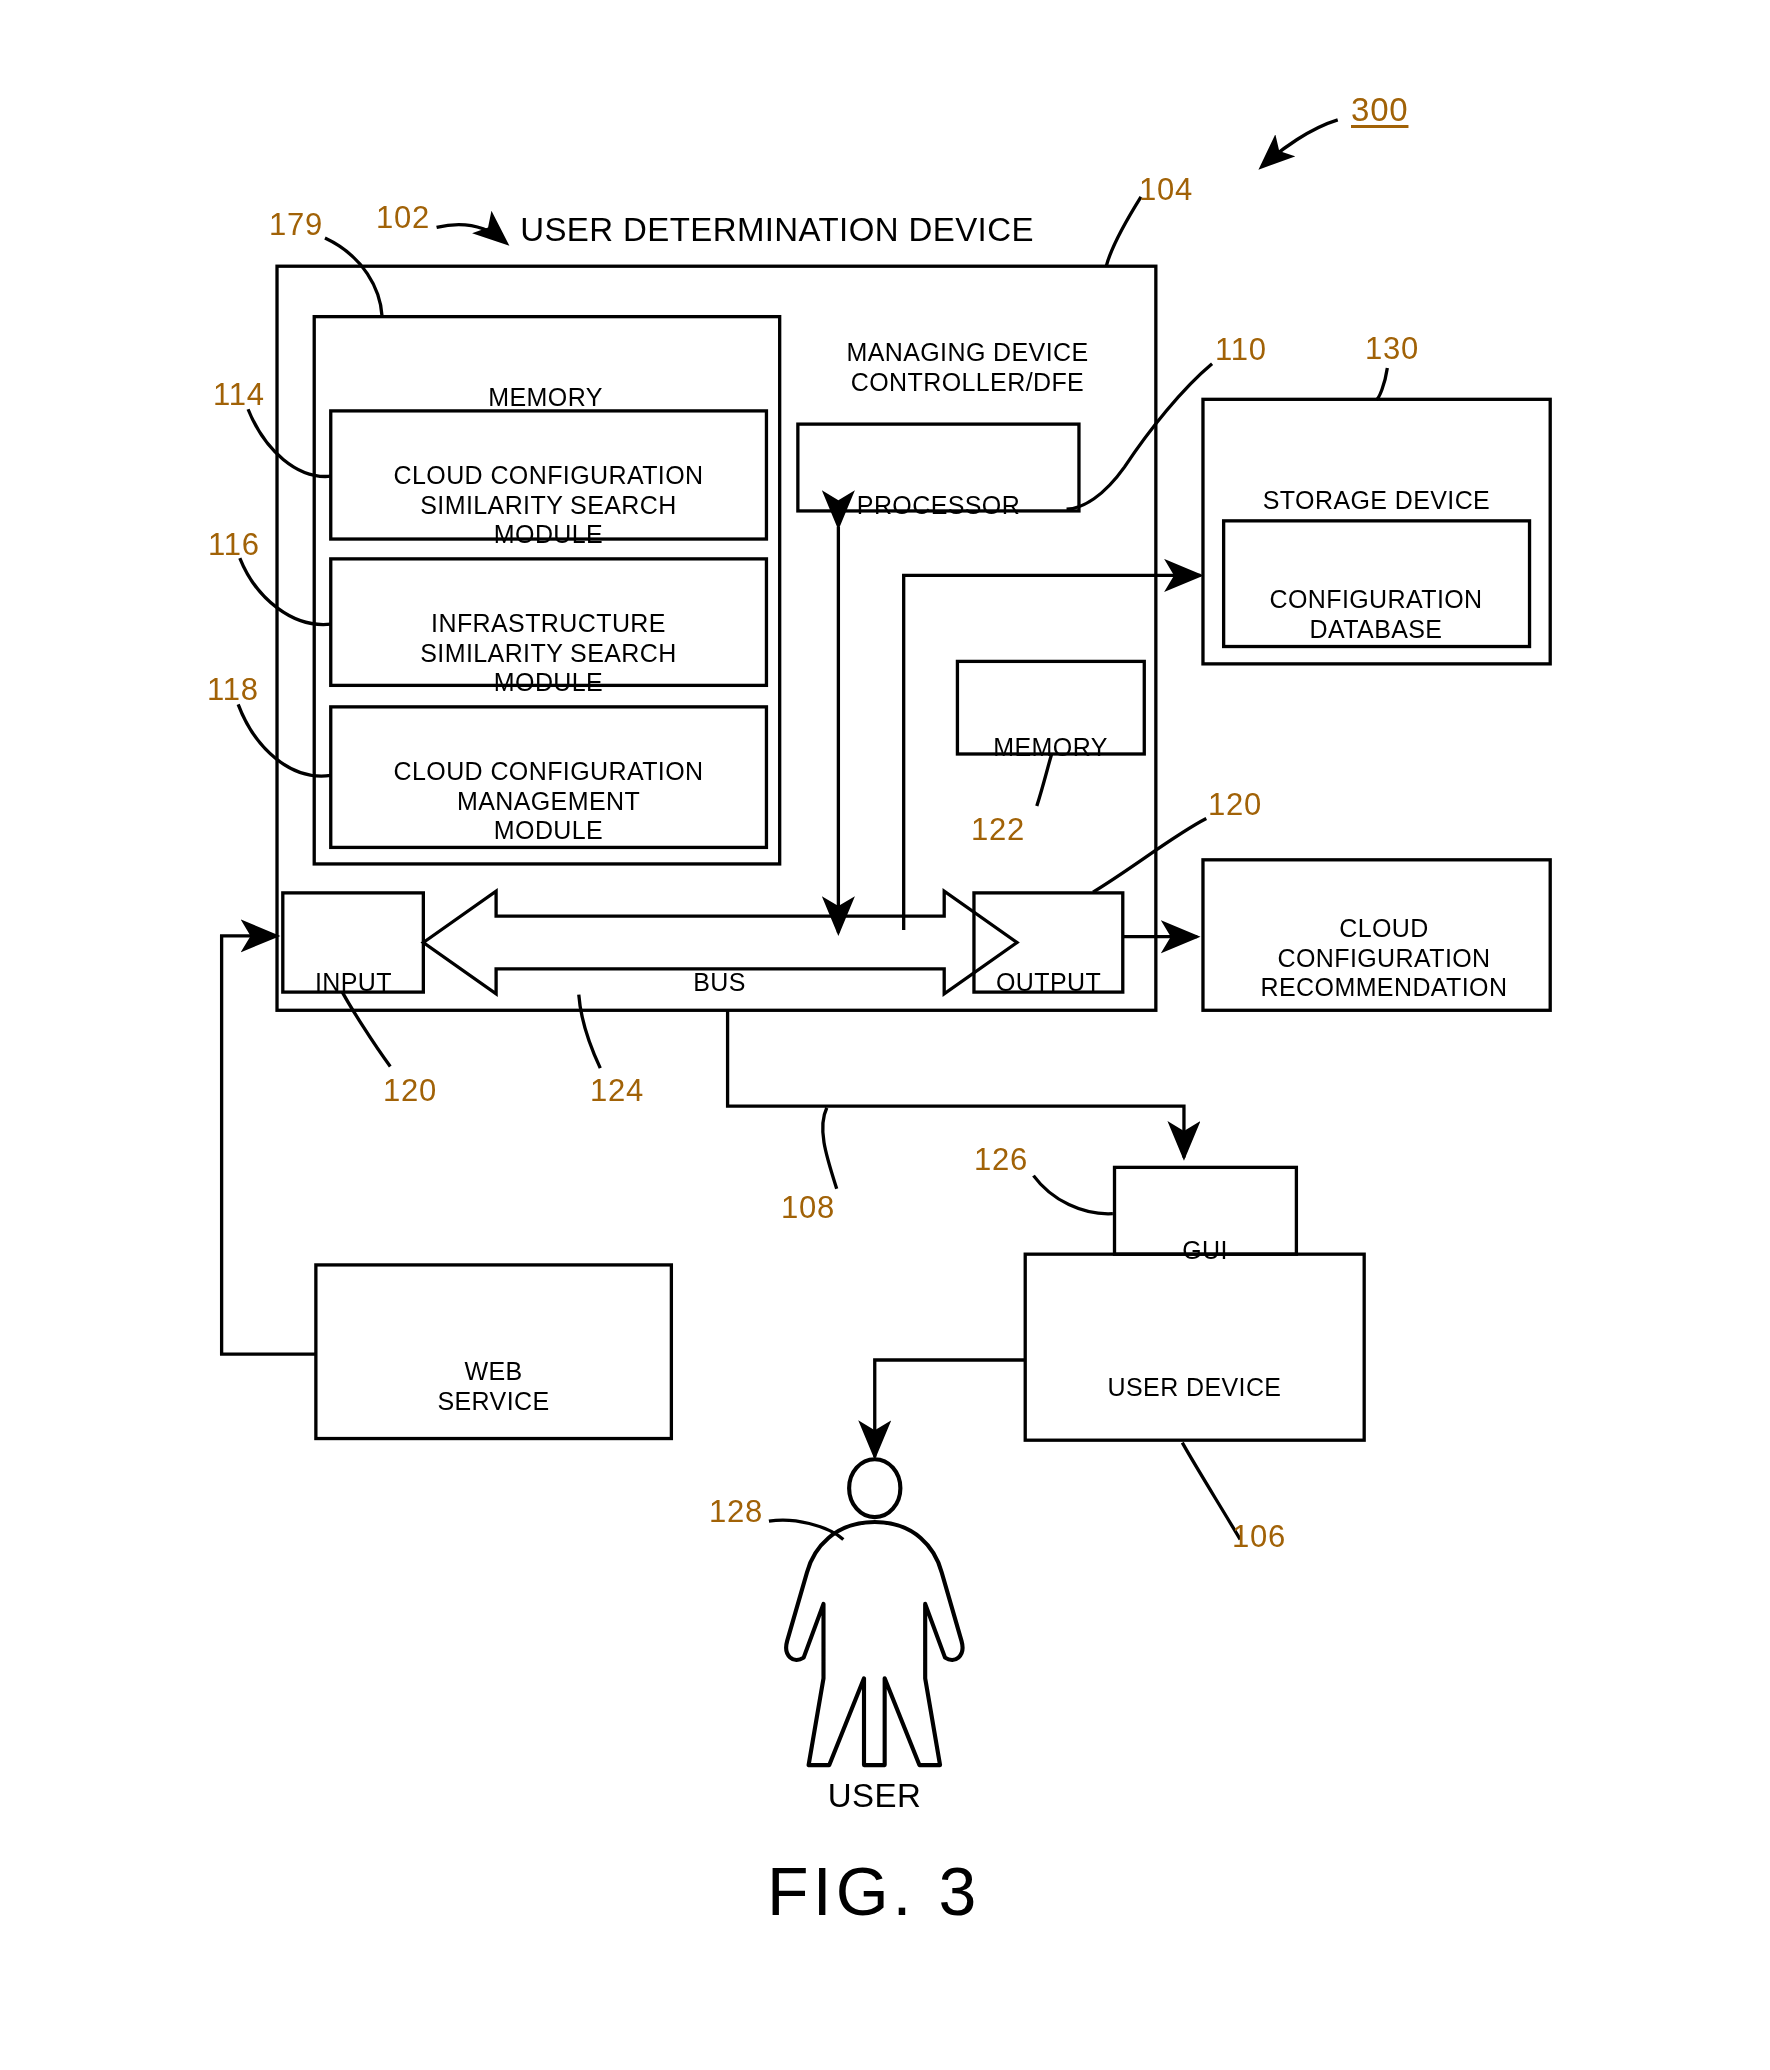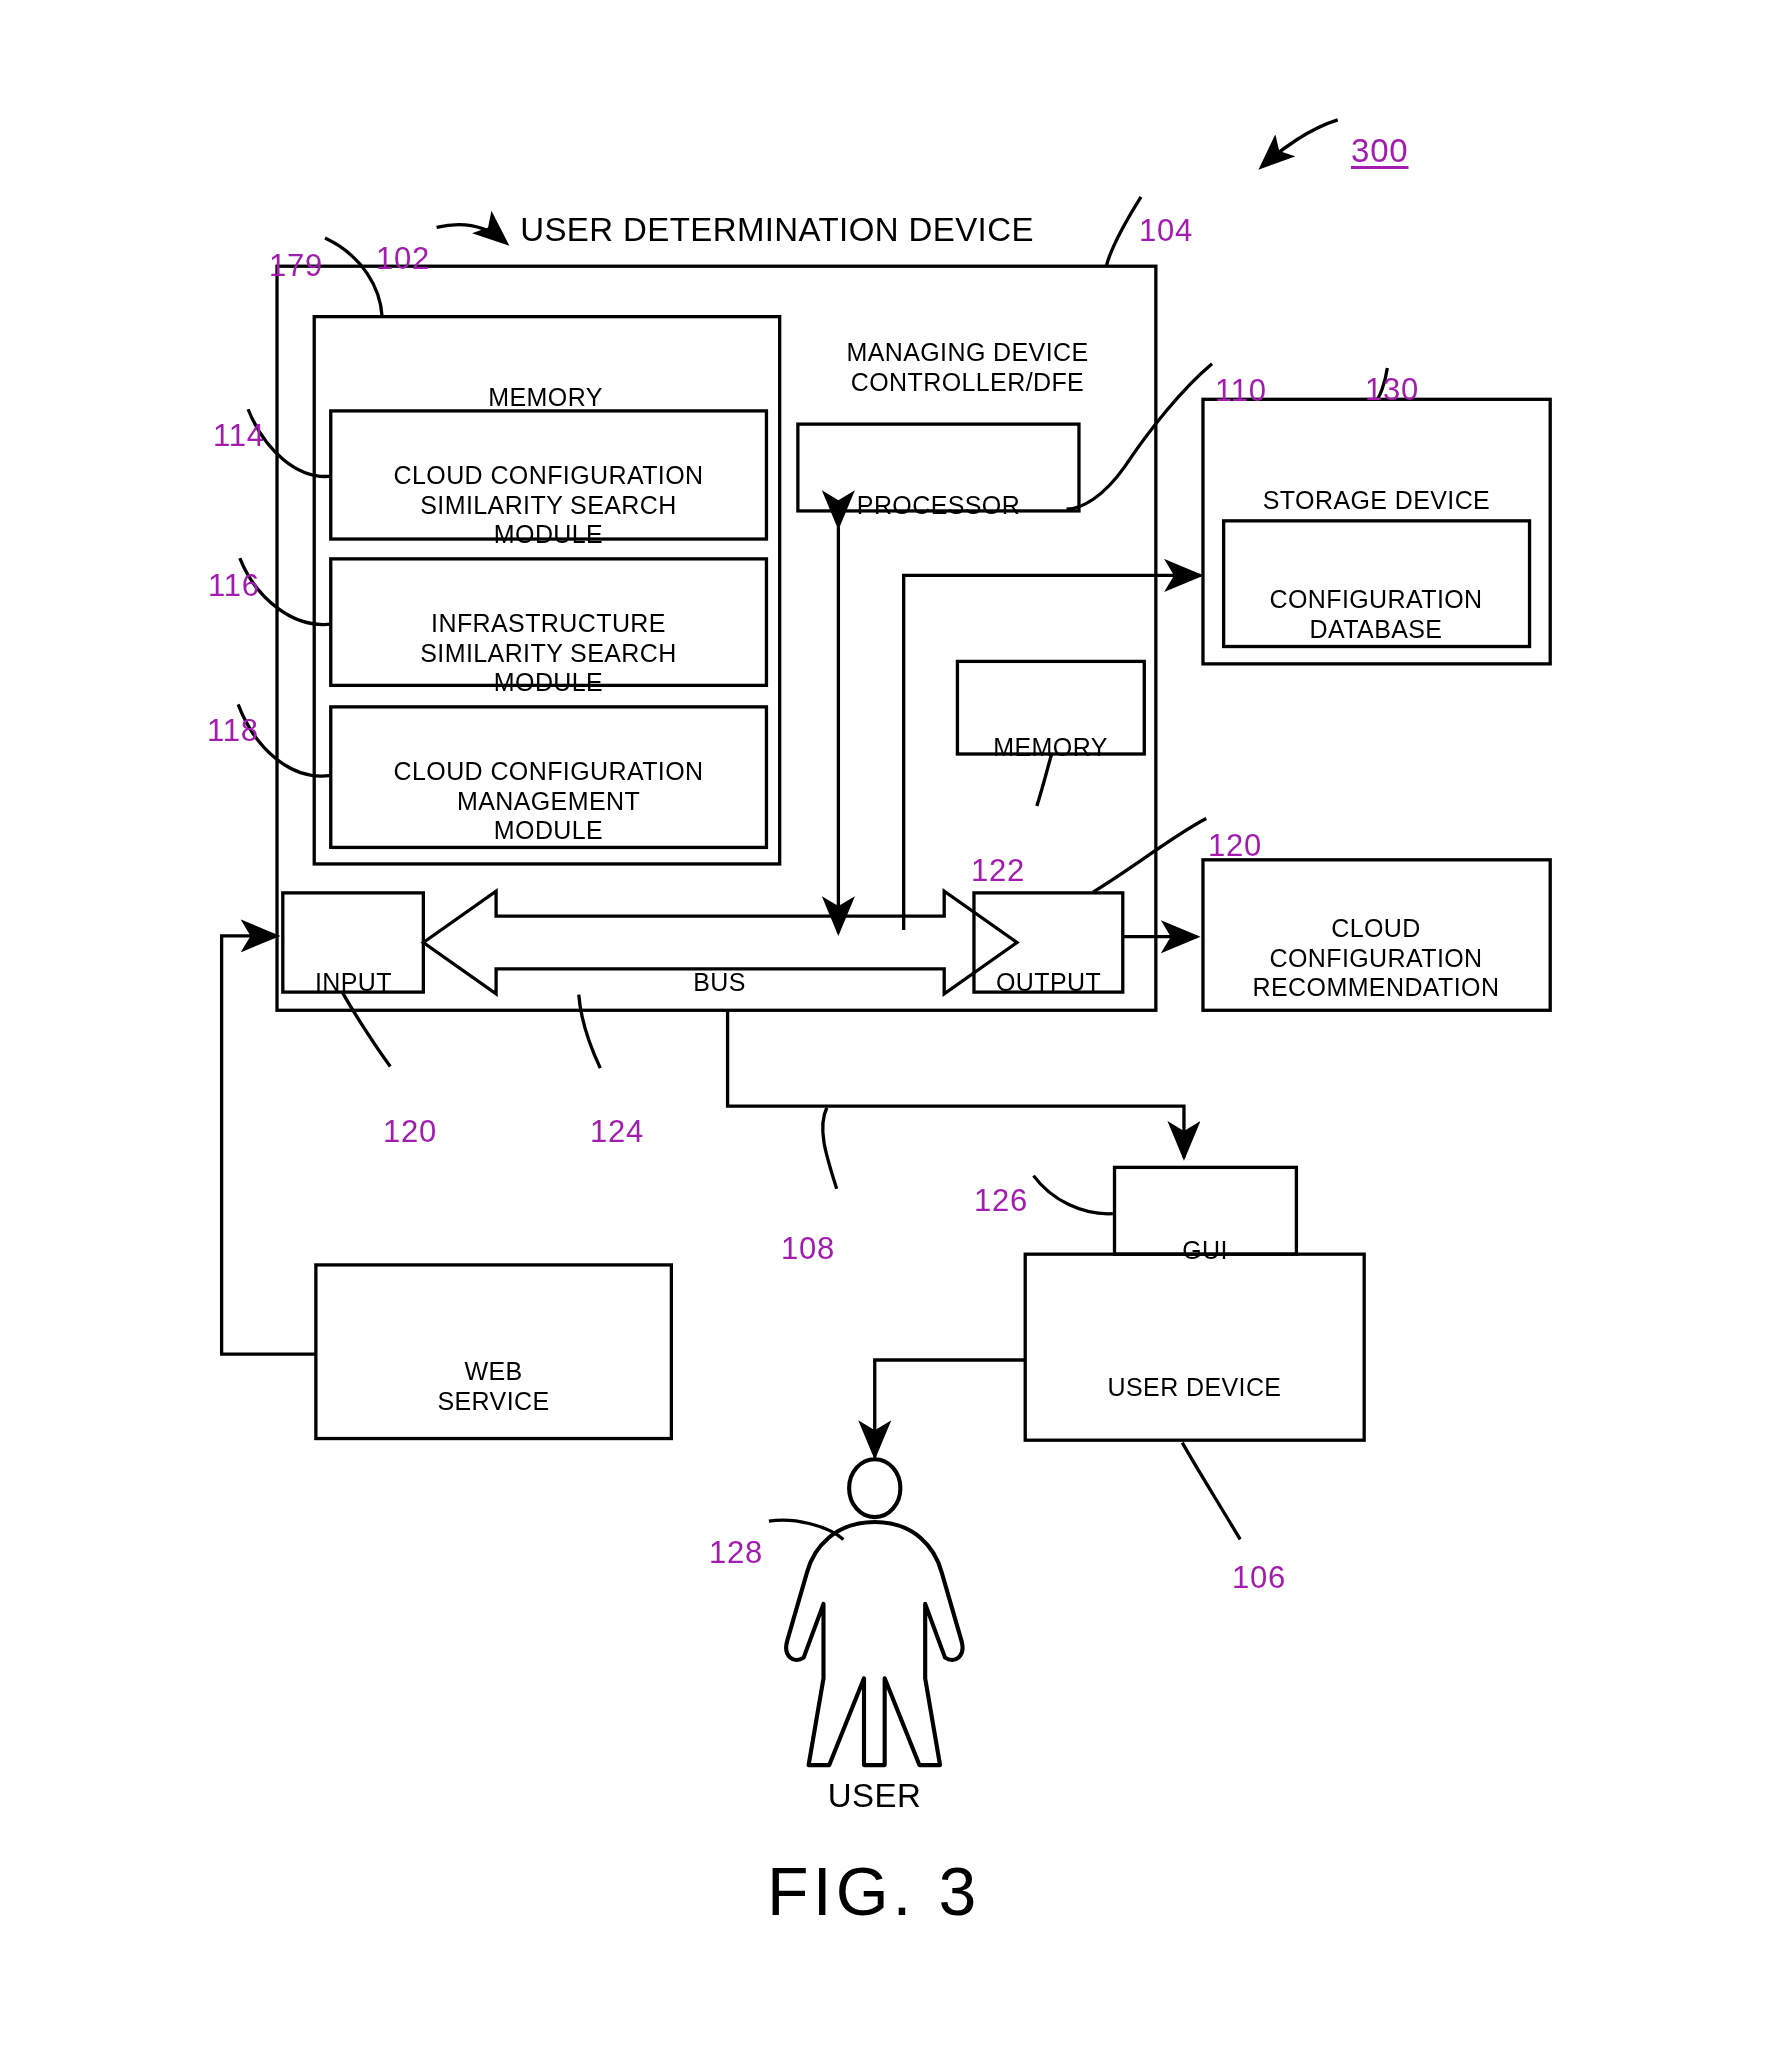--- a/index.html
+++ b/index.html
@@ -28,24 +28,23 @@
     position: absolute;
     text-align: center;
     color: #000000;
     line-height: 1.18;
     letter-spacing: 0.4px;
     white-space: pre-line;
     font-weight: 400;
   }
   .ref {
     position: absolute;
-    color: #a21caf;
+    color: #a16207;
     font-size: 31px;
     letter-spacing: 0.8px;
-    margin-top: 41px;
   }
   .ref-300 {
     font-size: 33px;
     text-decoration: underline;
     text-underline-offset: 4.1px;
   }
   .figtitle {
     position: absolute;
     color: #000000;
     font-size: 68px;
@@ -205,21 +204,21 @@
 
   <div class="lbl t38" style="left:1223px; top:541px; width:306px;">CONFIGURATION
 DATABASE</div>
 
   <div class="lbl t38" style="left:283px; top:924px; width:141px;">INPUT</div>
 
   <div class="lbl t38" style="left:974px; top:924px; width:149px;">OUTPUT</div>
 
   <div class="lbl t38" style="left:645px; top:924px; width:149px;">BUS</div>
 
-  <div class="lbl t38" style="left:1204px; top:870px; width:344px;">CLOUD
+  <div class="lbl t38" style="left:1204px; top:870px; width:344px;padding-left:8px;">CLOUD
 CONFIGURATION
 RECOMMENDATION</div>
 
   <div class="lbl t38" style="left:316px; top:1313px; width:355px;">WEB
 SERVICE</div>
 
   <div class="lbl t38" style="left:1114px; top:1192px; width:182px;">GUI</div>
 
   <div class="lbl t38" style="left:1025px; top:1329px; width:339px;">USER DEVICE</div>
 

